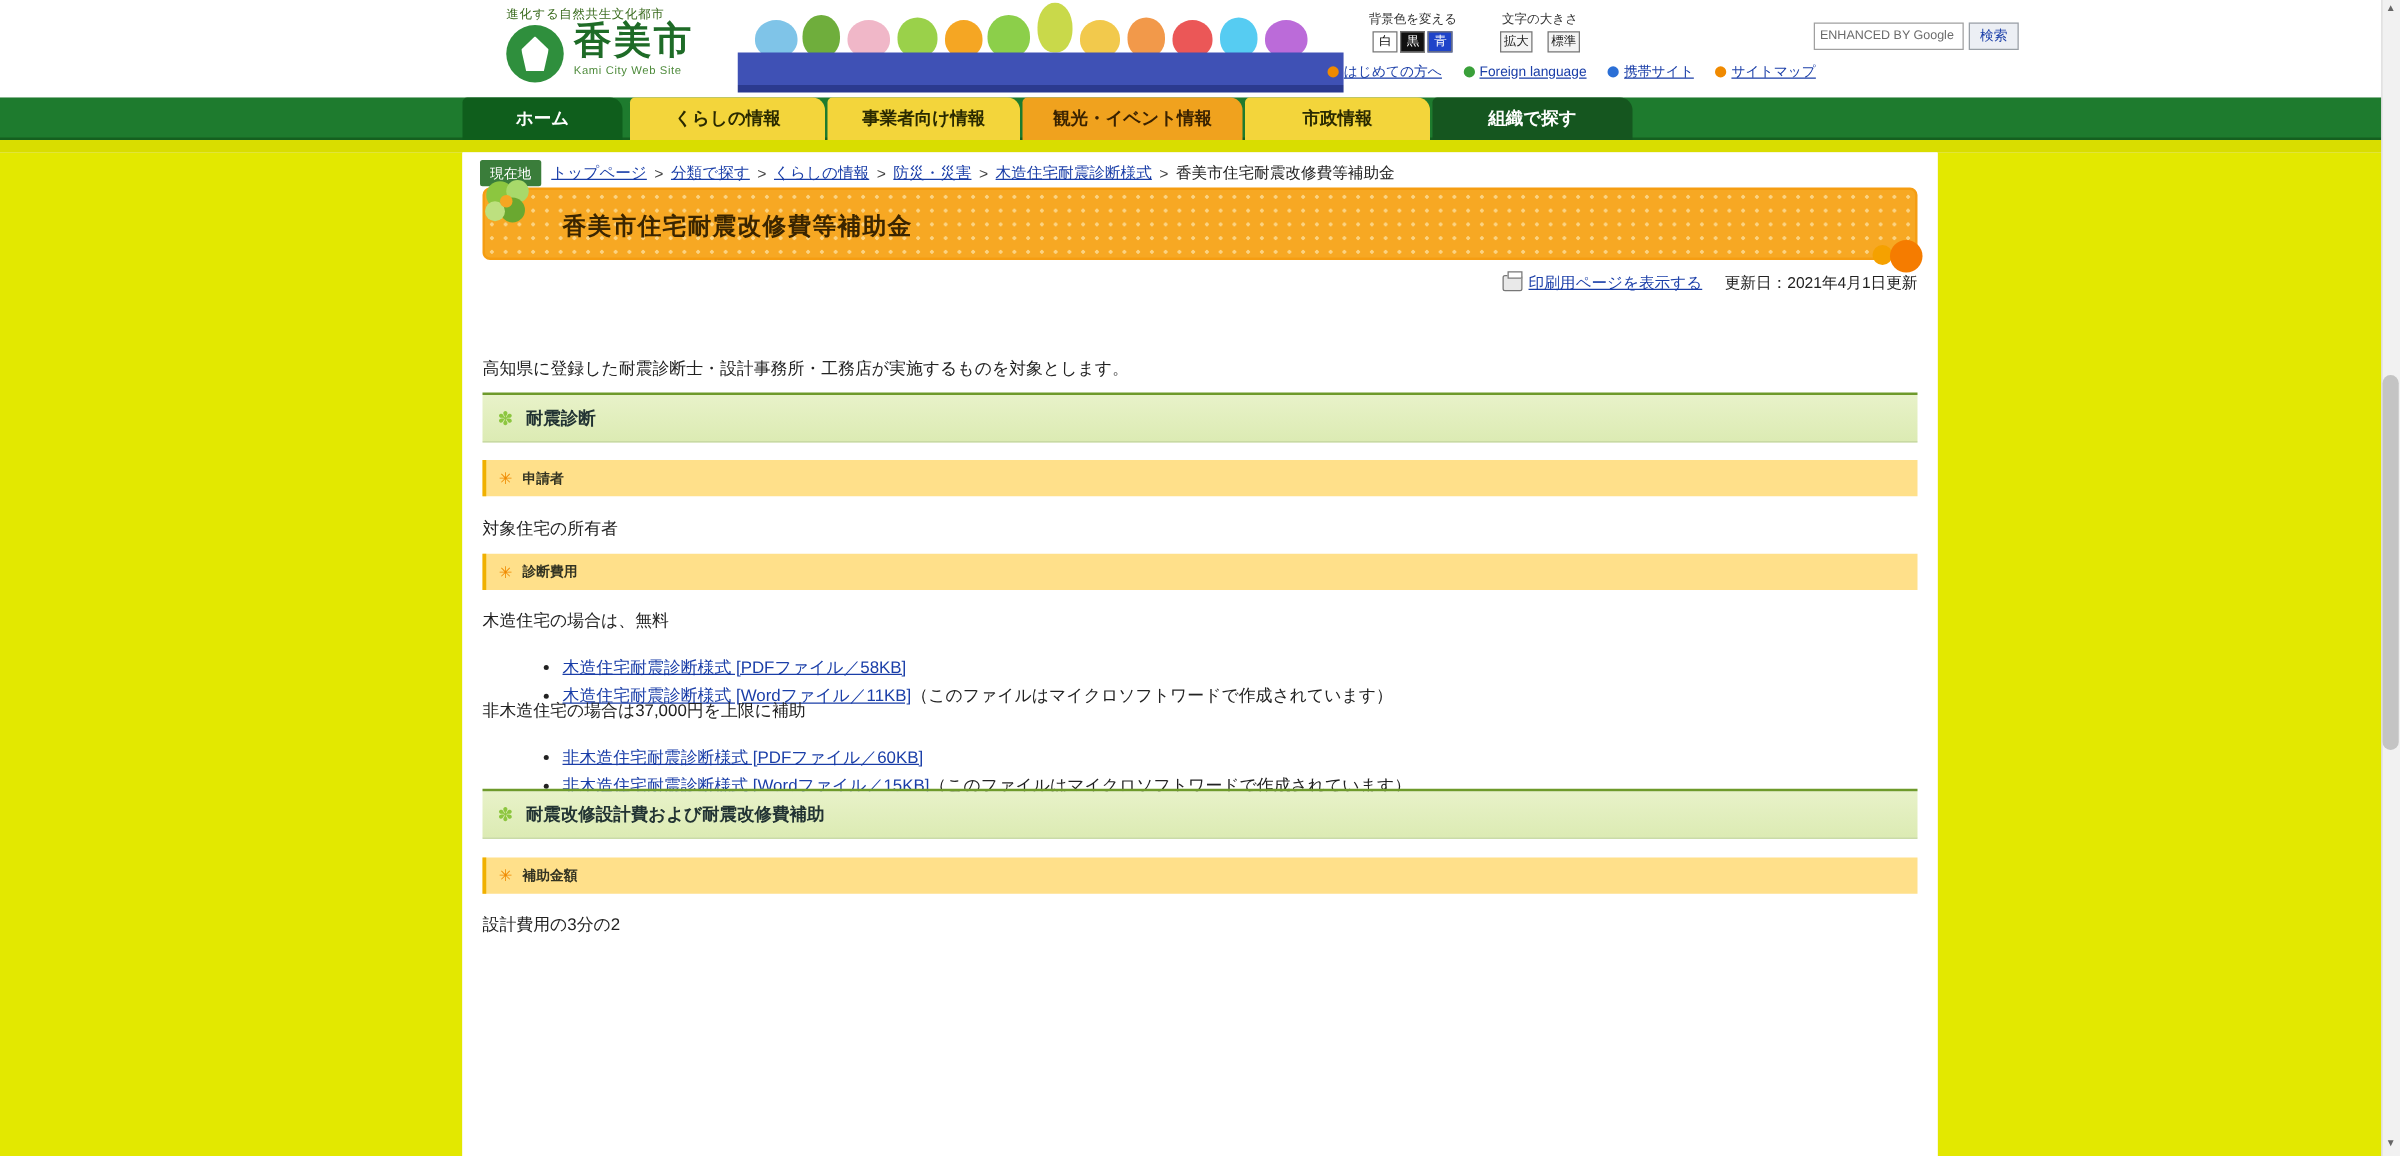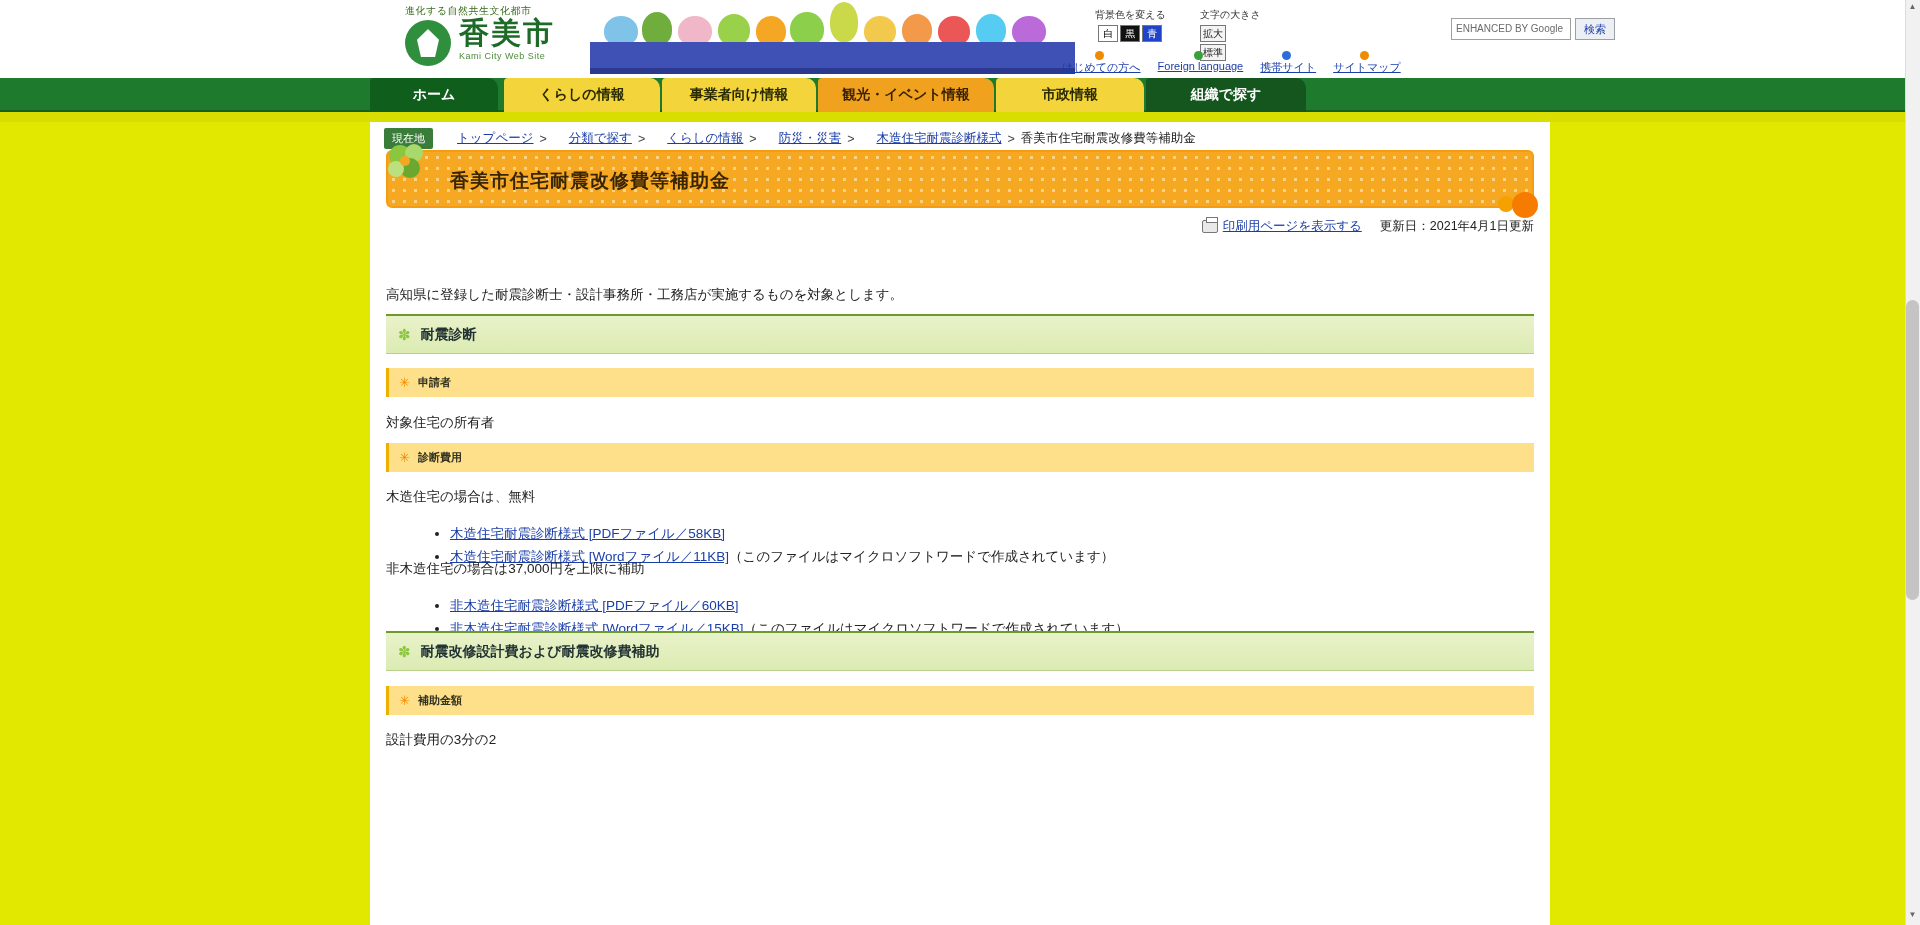--- a/index.html
+++ b/index.html
@@ -46,25 +46,25 @@
   .banner-art .rail { position:absolute; left:0; bottom:8px; width:485px; height:26px; background:#3f51b5; }
   .banner-art .rail2 { position:absolute; left:0; bottom:2px; width:485px; height:6px; background:#2b3a8f; }
   .veg { position:absolute; bottom:30px; border-radius:50% 50% 45% 45%; }
   .tool-group { position:absolute; top:8px; text-align:center; }
   .tool-label { font-size:10px; color:#333; margin-bottom:3px; }
   .swatches { display:flex; gap:2px; justify-content:center; }
   .sw { width:20px; height:17px; border:1px solid #777; font-size:10px; line-height:15px; text-align:center; cursor:pointer;}
   .sw.white { background:#fff; color:#000; }
   .sw.black { background:#111; color:#fff; }
   .sw.blue { background:#1f44c9; color:#fff; }
-  .sizes { display:flex; gap:2px; justify-content:space-between;flex-direction:column; }
+  .sizes { display:flex; gap:12px; justify-content:space-between; }
   .sz { width:26px; height:17px; border:1px solid #777; background:#f4f4f4; font-size:10px; line-height:15px; text-align:center; cursor:pointer;}
 
   .hlinks { position:absolute; top:50px; font-size:11px; color:#1a3ea8; }
-  .hlink { display:inline-flex; align-items:center; margin-right:14px; cursor:pointer;flex-direction:column; }
+  .hlink { display:inline-flex; align-items:center; margin-right:14px; cursor:pointer; }
   .hlink a { color:#1a3ea8; text-decoration:underline; }
   .dot-o { width:9px; height:9px; border-radius:50%; background:#f08a00; display:inline-block; margin-right:4px; }
   .dot-g { width:9px; height:9px; border-radius:50%; background:#3aa03a; display:inline-block; margin-right:4px; }
   .dot-b { width:9px; height:9px; border-radius:50%; background:#2b6fd6; display:inline-block; margin-right:4px; }
 
   .searchbox { position:absolute; right:305px; top:18px; display:flex; align-items:center; }
   .g-field {
     width:120px; height:22px; border:1px solid #a0a0a0; background:#fff;
     font-size:10px; color:#6b6b6b; padding:0 4px; line-height:20px; white-space:nowrap; overflow:hidden;
   }
@@ -97,21 +97,21 @@
     background:#ffffff;
   }
   .side-left { position:absolute; left:0; top:122px; width:370px; height:803px; background:#e3e800; }
   .side-right { position:absolute; right:0; top:122px; width:370px; height:803px; background:#e3e800; }
   .white-strip { position:absolute; left:370px; top:122px; width:1180px; height:803px; background:#fff; }
 
   .breadcrumb { position:absolute; left:14px; top:6px; display:flex; align-items:center; font-size:12.5px; }
   .bc-badge {
     background:#3a7d3a; color:#fff; font-size:11px; padding:3px 8px; margin-right:8px; border-radius:2px;
   }
-  .bc a { color:#1a3ea8; text-decoration:underline;margin-left:16px; }
+  .bc a { color:#1a3ea8; text-decoration:underline; }
   .bc span.sep { margin:0 6px; color:#444; }
   .bc span.cur { color:#222; }
 
   .title-band {
     position:absolute; left:16px; top:28px; width:1148px; height:58px;
     background:#f7a823; border-radius:6px;
     background-image:radial-gradient(#fbd382 1.5px, transparent 1.6px);
     background-size:11px 11px;
     border:2px solid #f59d12;
   }

